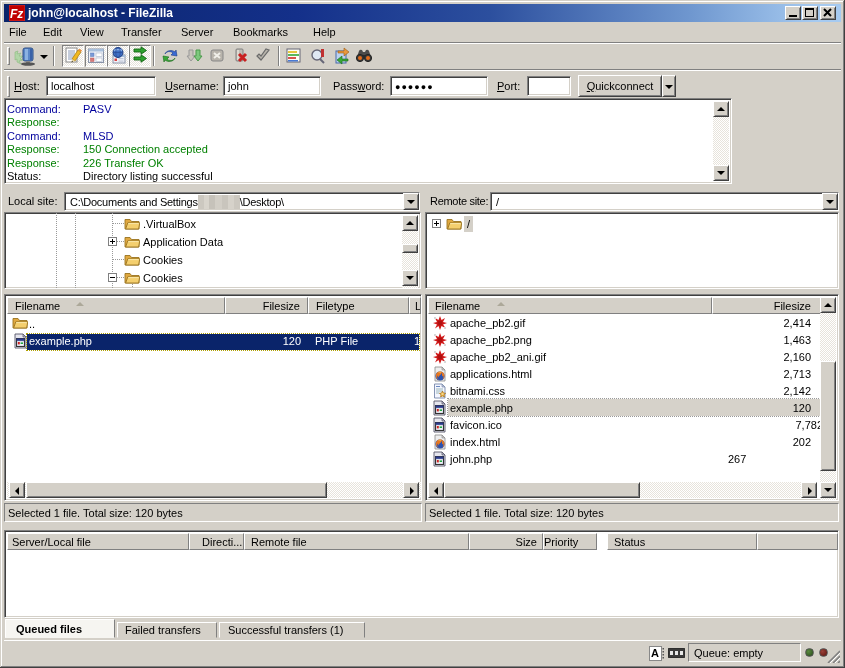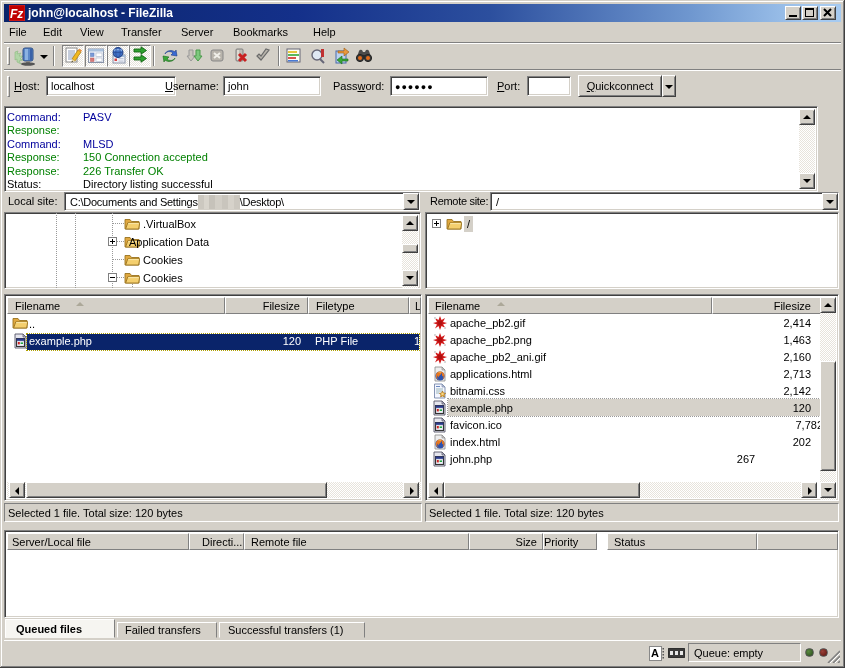--- a/index.html
+++ b/index.html
@@ -226,34 +226,34 @@
     <circle cx="5" cy="11" r="2" fill="#e06a1a"></circle>
     <circle cx="13" cy="11" r="2" fill="#e06a1a"></circle>
     <rect x="8" y="8" width="2" height="4" fill="#2a2a2a"></rect>
   </svg>
 </div>
 <div class="abs" style="left:4px;top:69px;right:4px;height:0;border-top:1px solid #808080;border-bottom:1px solid #fff"></div>
 
 <div id="qc" class="abs" style="left:4px;top:70px;right:4px;height:32px">
   <div class="grip" style="left:3px;top:6px;height:21px"></div>
   <div class="abs" style="left:10px;top:10px"><u>H</u>ost:</div>
-  <div class="abs sunken white" style="left:42px;top:6px;width:130px;height:20px;padding:3px 0 0 4px">localhost</div>
+  <div class="abs sunken white" style="left:42px;top:6px;width:110px;height:20px;padding:3px 0 0 4px">localhost</div>
   <div class="abs" style="left:161px;top:10px"><u>U</u>sername:</div>
   <div class="abs sunken white" style="left:219px;top:6px;width:98px;height:20px;padding:3px 0 0 4px">john</div>
   <div class="abs" style="left:329px;top:10px">Pass<u>w</u>ord:</div>
   <div class="abs sunken white" style="left:386px;top:6px;width:98px;height:20px;padding:5px 0 0 4px;letter-spacing:1px;font-size:9px">●●●●●●</div>
   <div class="abs" style="left:493px;top:10px"><u>P</u>ort:</div>
   <div class="abs sunken white" style="left:523px;top:6px;width:44px;height:20px"></div>
   <div class="abs raised" style="left:574px;top:5px;width:84px;height:22px;text-align:center;padding-top:4px"><u>Q</u>uickconnect</div>
   <div class="abs raised" style="left:658px;top:5px;width:14px;height:22px">
       <div class="arr down" style="left:2px;top:9px"></div>
     </div>
 </div>
 
-<div id="log" class="abs sunken white" style="left:4px;top:106px;width:814px;height:86px">
+<div id="log" class="abs sunken white" style="left:4px;top:98px;width:728px;height:86px">
   <div class="row btxt" style="left:2px;top:4px">Command:</div>
     <div class="row btxt" style="left:78px;top:4px">PASV</div>
   <div class="row gtxt" style="left:2px;top:17px">Response:</div>
   <div class="row btxt" style="left:2px;top:31px">Command:</div>
     <div class="row btxt" style="left:78px;top:31px">MLSD</div>
   <div class="row gtxt" style="left:2px;top:44px">Response:</div>
     <div class="row gtxt" style="left:78px;top:44px">150 Connection accepted</div>
   <div class="row gtxt" style="left:2px;top:58px">Response:</div>
     <div class="row gtxt" style="left:78px;top:58px">226 Transfer OK</div>
   <div class="row" style="left:2px;top:71px">Status:</div>
@@ -291,21 +291,21 @@
     </svg>
   <div class="row" style="left:138px;top:5px">.VirtualBox</div>
   <div class="abs" style="left:108px;top:28px;width:12px;height:1px;background:repeating-linear-gradient(90deg,#999 0 1px,transparent 1px 2px)"></div>
   <div class="abs white" style="left:103px;top:24px;width:9px;height:9px;border:1px solid #808080">
       <div class="abs" style="left:1px;top:3px;width:5px;height:1px;background:#000"></div>
       <div class="abs" style="left:3px;top:1px;width:1px;height:5px;background:#000"></div>
     </div>
   <svg class="abs" style="left:119px;top:21px" width="16" height="15" viewBox="0 0 16 15">
       <use href="#folder"></use>
     </svg>
-  <div class="row" style="left:124px;top:23px">Application Data</div>
+  <div class="row" style="left:138px;top:23px">Application Data</div>
   <div class="abs" style="left:108px;top:46px;width:12px;height:1px;background:repeating-linear-gradient(90deg,#999 0 1px,transparent 1px 2px)"></div>
   <svg class="abs" style="left:119px;top:39px" width="16" height="15" viewBox="0 0 16 15">
       <use href="#folder"></use>
     </svg>
   <div class="row" style="left:138px;top:41px">Cookies</div>
   <div class="abs" style="left:108px;top:64px;width:12px;height:1px;background:repeating-linear-gradient(90deg,#999 0 1px,transparent 1px 2px)"></div>
   <div class="abs white" style="left:103px;top:60px;width:9px;height:9px;border:1px solid #808080">
       <div class="abs" style="left:1px;top:3px;width:5px;height:1px;background:#000"></div>
     </div>
   <svg class="abs" style="left:119px;top:57px" width="16" height="15" viewBox="0 0 16 15">
@@ -408,21 +408,21 @@
       <div class="row" style="left:295px;top:105px;width:100px;text-align:right">7,782</div>
     <svg class="abs" style="left:4px;top:120px" width="15" height="16" viewBox="0 0 15 16">
         <use href="#fficon"></use>
       </svg>
     <div class="row" style="left:22px;top:122px">index.html</div>
       <div class="row" style="left:283px;top:122px;width:100px;text-align:right">202</div>
     <svg class="abs" style="left:4px;top:137px" width="15" height="16" viewBox="0 0 15 16">
         <use href="#pagefile"></use>
       </svg>
     <div class="row" style="left:22px;top:139px">john.php</div>
-      <div class="row" style="left:268px;top:139px;width:100px;text-align:center">267</div>
+      <div class="row" style="left:300px;top:139px;width:100px;text-align:left">267</div>
   </div>
 
   <div class="abs dither" style="right:2px;top:2px;width:16px;height:203px"></div>
   <div class="sbb" style="right:2px;top:2px;width:16px;height:16px">
       <div class="arr up" style="left:3px;top:5px"></div>
     </div>
   <div class="sbb" style="right:2px;top:66px;width:16px;height:110px"></div>
   <div class="sbb" style="right:2px;bottom:2px;width:16px;height:16px">
       <div class="arr down" style="left:3px;top:5px"></div>
     </div>

